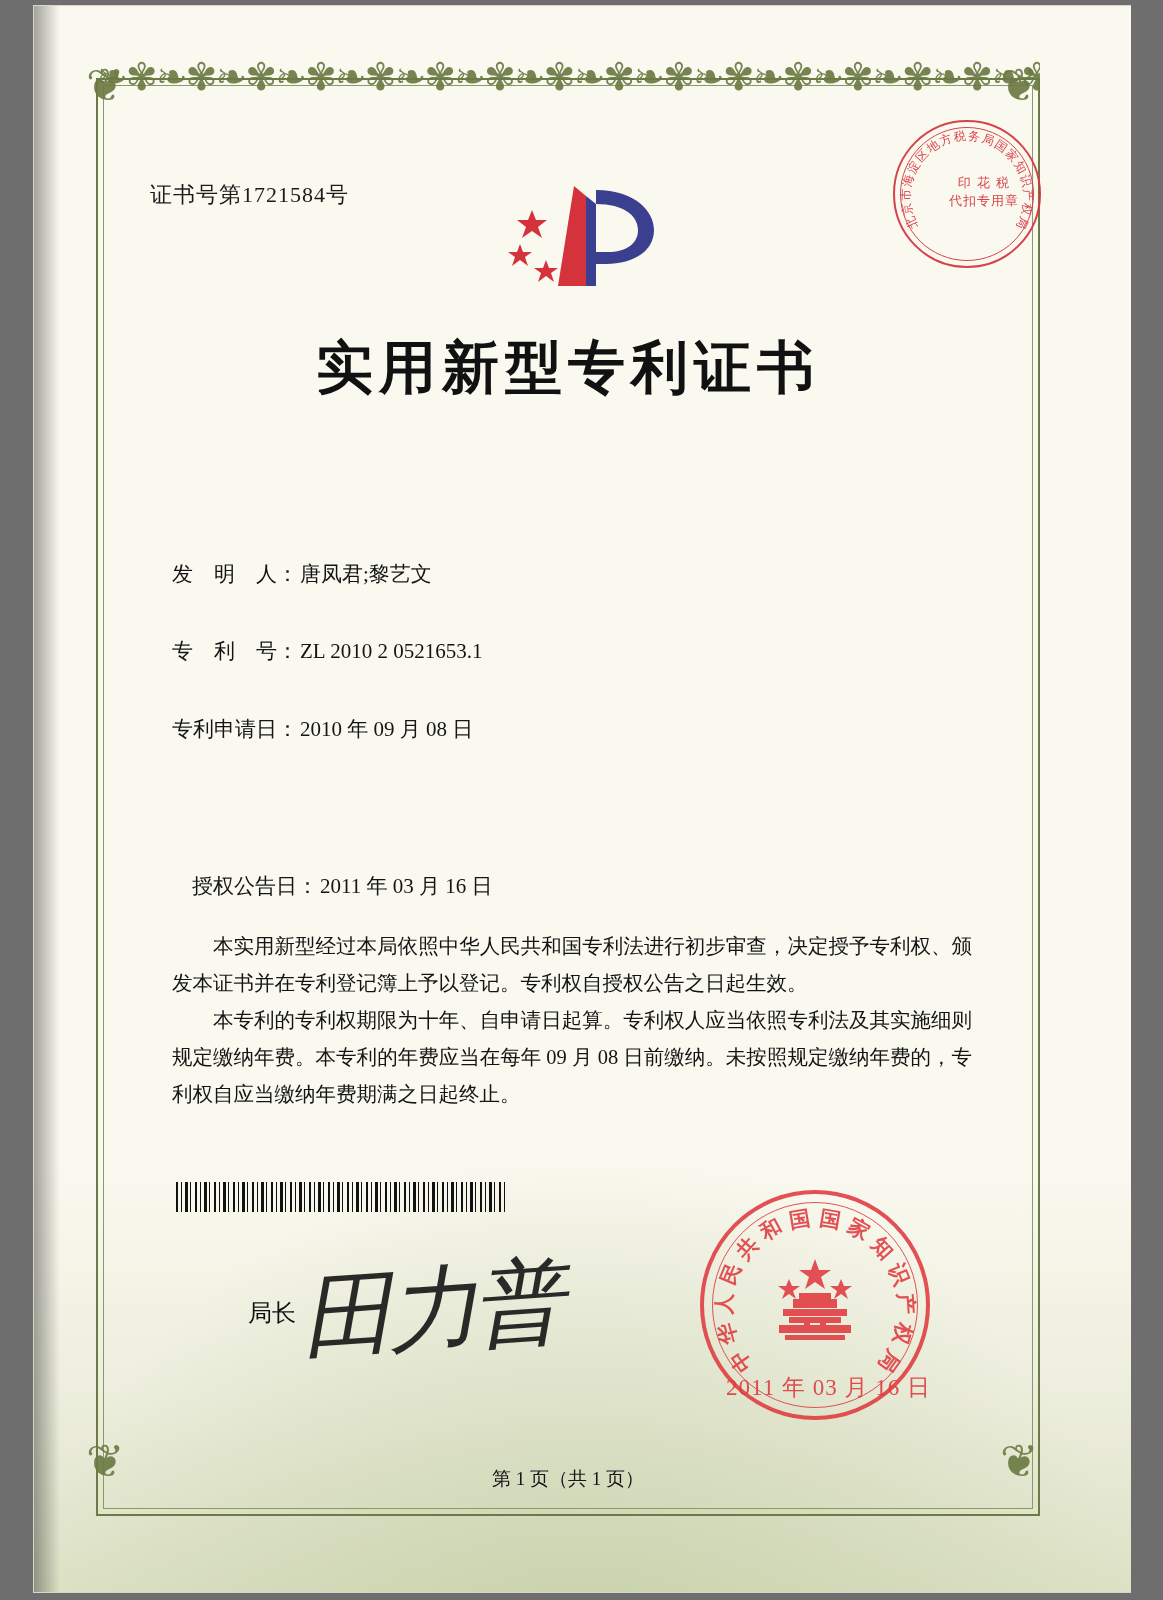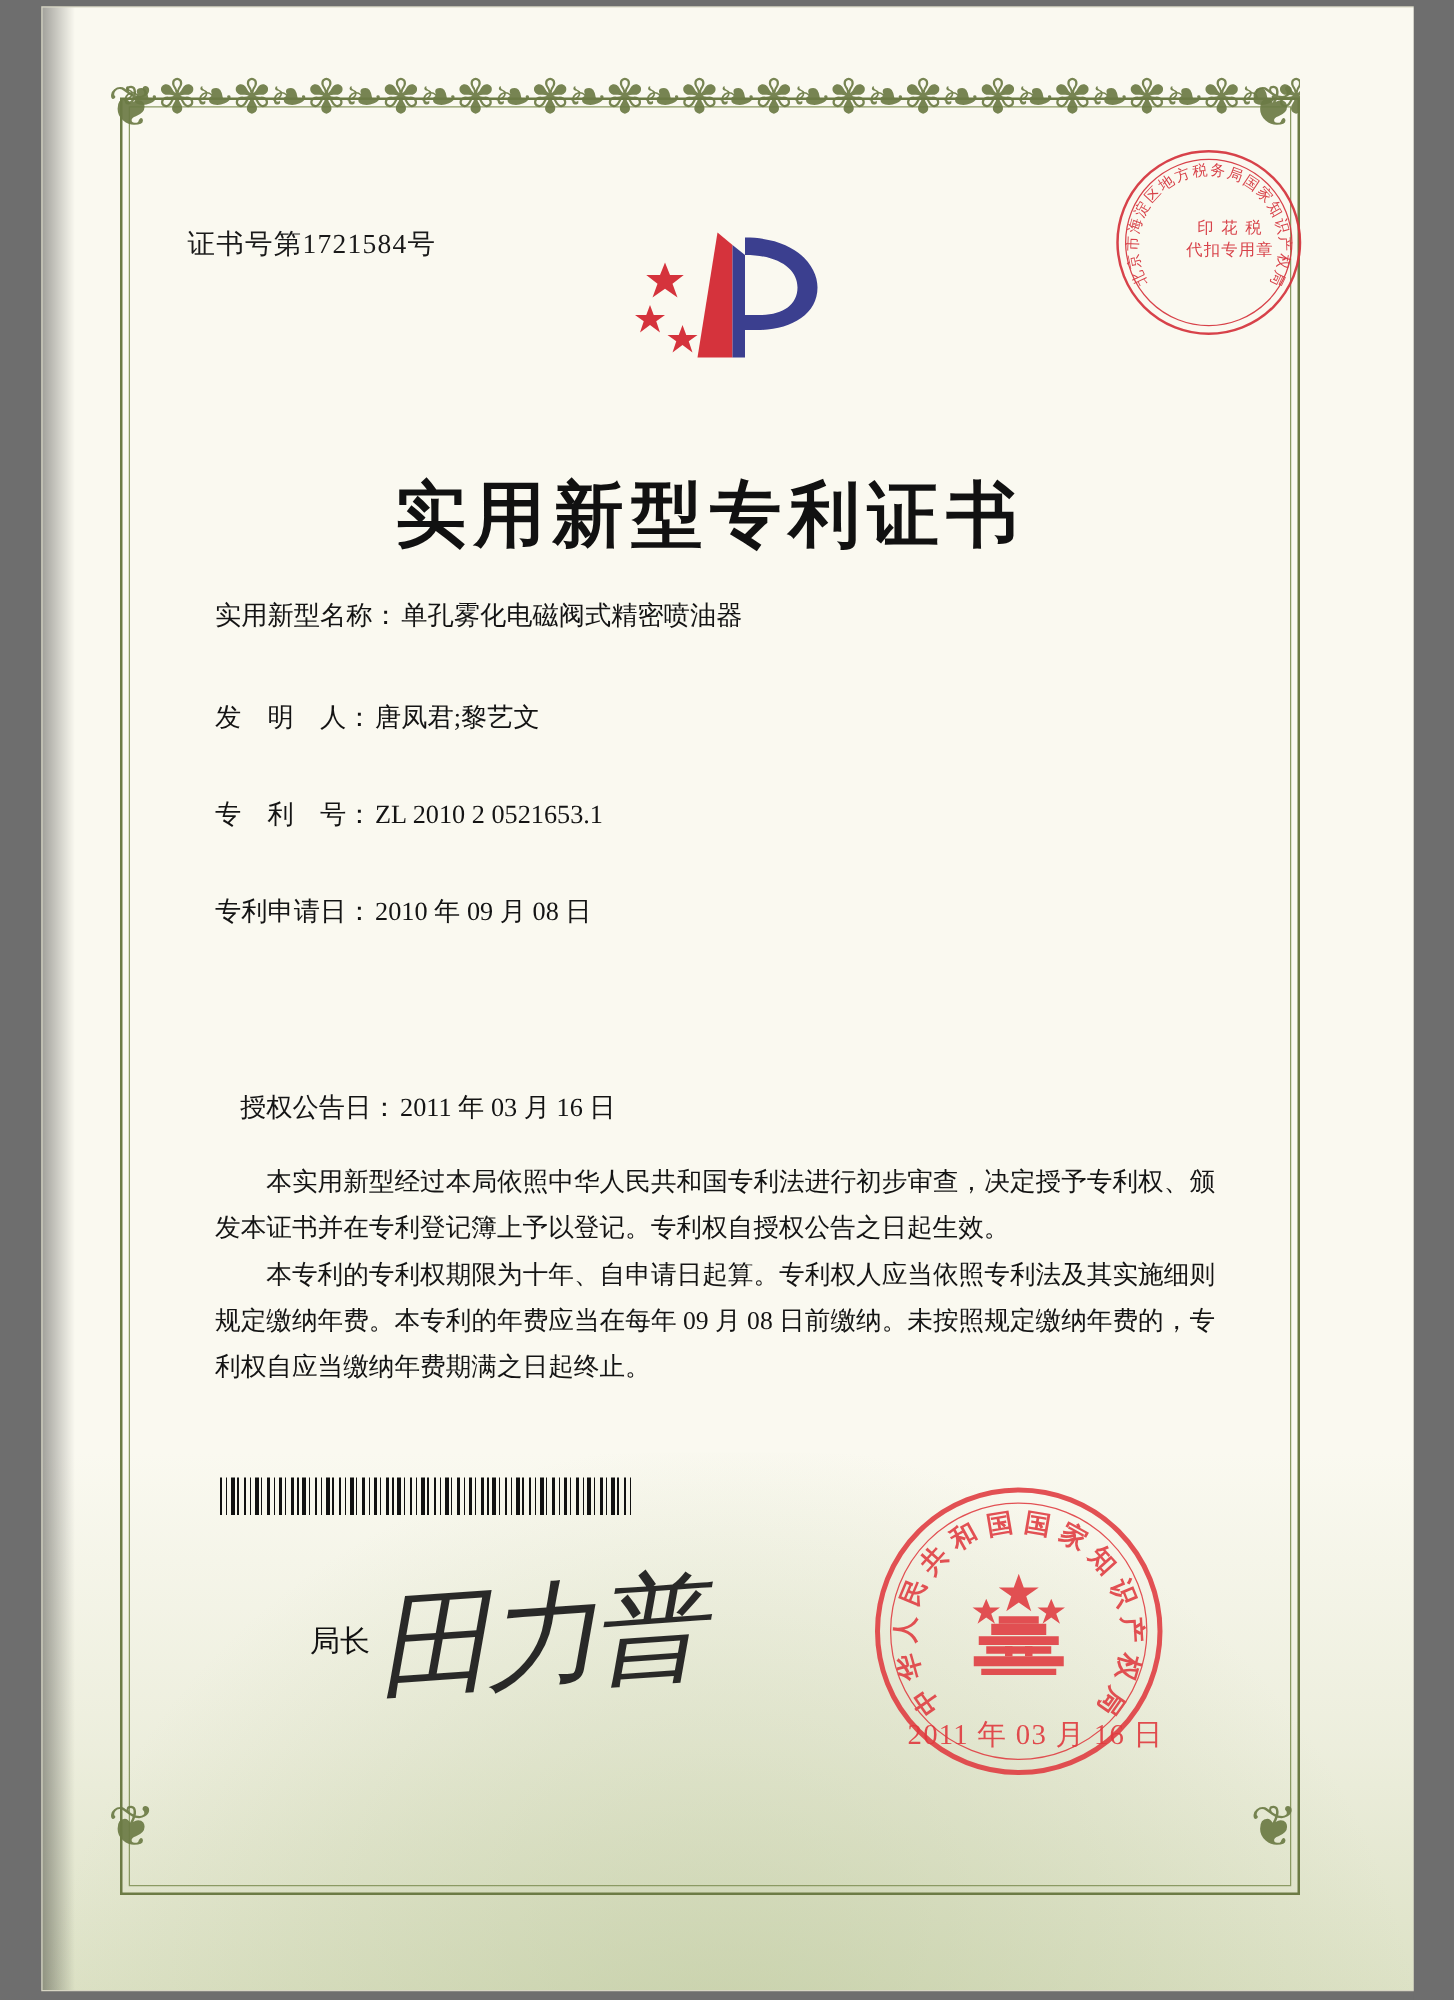--- a/index.html
+++ b/index.html
@@ -147,21 +147,20 @@
   .main-title {
     position: absolute;
     left: 96px; top: 330px;
     width: 944px;
     text-align: center;
     font-size: 57px;
     font-weight: bold;
     letter-spacing: 6px;
     color: #111;
     font-family: "DejaVu Serif", serif;
-    margin-top: 44px;
   }
 
   
   .field {
     position: absolute;
     left: 172px;
     font-size: 21px;
     color: #141414;
     white-space: nowrap;
   }
@@ -336,23 +335,20 @@
         <span class="circ-char" style="transform: rotate(60.8824deg); transform-origin: 50% 69px; font-size: 12px;">知</span>
         <span class="circ-char" style="transform: rotate(74.4118deg); transform-origin: 50% 69px; font-size: 12px;">识</span>
         <span class="circ-char" style="transform: rotate(87.9412deg); transform-origin: 50% 69px; font-size: 12px;">产</span>
         <span class="circ-char" style="transform: rotate(101.471deg); transform-origin: 50% 69px; font-size: 12px;">权</span>
         <span class="circ-char" style="transform: rotate(115deg); transform-origin: 50% 69px; font-size: 12px;">局</span>
       </div>
   </div>
 
   <div class="main-title">实用新型专利证书</div>
 
-  <div class="field f1">
-    <span class="lab">实用新型名称：</span><span class="val">单孔雾化电磁阀式精密喷油器</span>
-  </div>
   <div class="field f2">
     <span class="lab">发　明　人：</span><span class="val">唐凤君;黎艺文</span>
   </div>
   <div class="field f3">
     <span class="lab">专　利　号：</span><span class="val">ZL 2010 2 0521653.1</span>
   </div>
   <div class="field f4">
     <span class="lab">专利申请日：</span><span class="val">2010 年 09 月 08 日</span>
   </div>
   <div class="field f6">
@@ -398,13 +394,14 @@
         <span class="seal-char" style="transform: rotate(28.8462deg); transform-origin: 50% 105px; font-size: 21px;">家</span>
         <span class="seal-char" style="transform: rotate(48.0769deg); transform-origin: 50% 105px; font-size: 21px;">知</span>
         <span class="seal-char" style="transform: rotate(67.3077deg); transform-origin: 50% 105px; font-size: 21px;">识</span>
         <span class="seal-char" style="transform: rotate(86.5385deg); transform-origin: 50% 105px; font-size: 21px;">产</span>
         <span class="seal-char" style="transform: rotate(105.769deg); transform-origin: 50% 105px; font-size: 21px;">权</span>
         <span class="seal-char" style="transform: rotate(125deg); transform-origin: 50% 105px; font-size: 21px;">局</span>
       </div>
   </div>
   <div class="seal-date">2011 年 03 月 16 日</div>
 
+  <div class="footer">第 1 页（共 1 页）</div>
 </div>
 
 </body></html>

